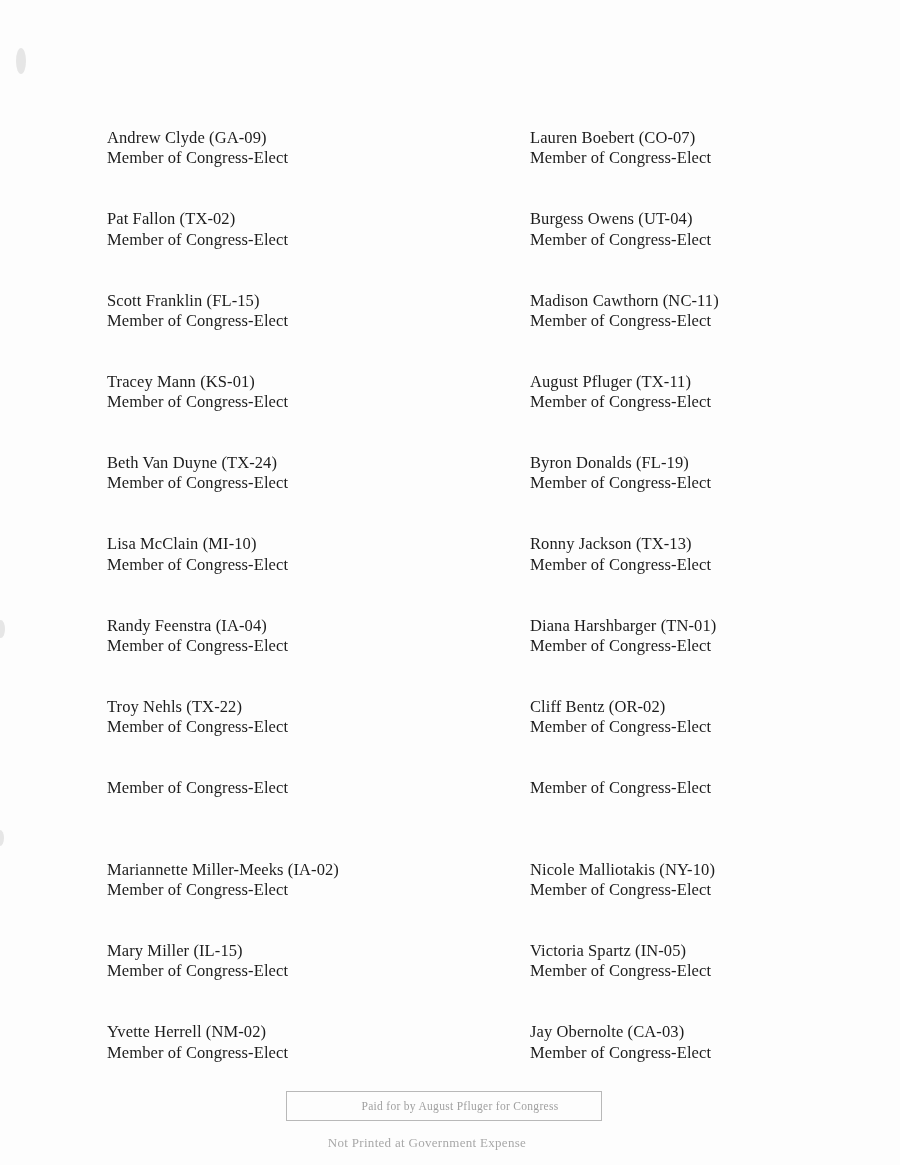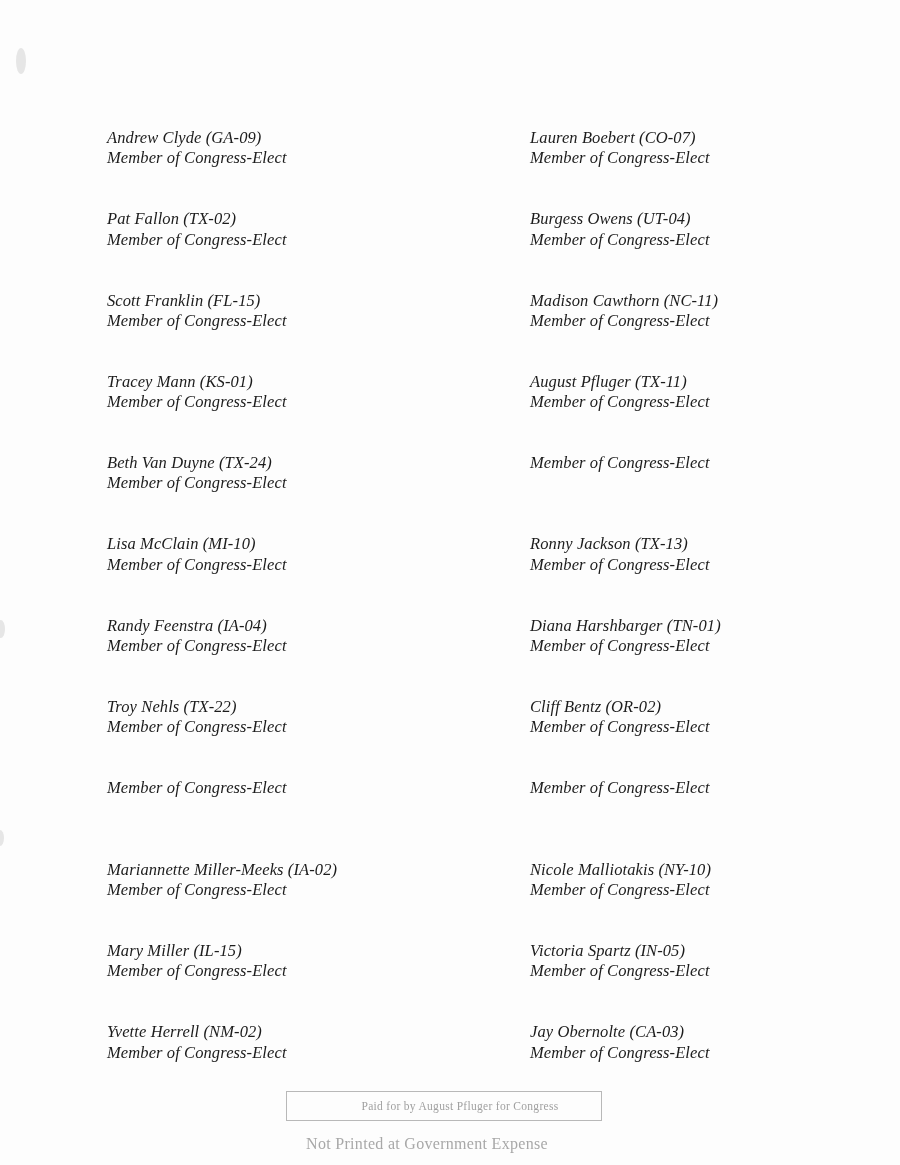--- a/index.html
+++ b/index.html
@@ -35,21 +35,20 @@
     width: 900px;
   }
   .entry-row {
     display: flex;
     height: 81.3px;
   }
   .entry {
     font-size: 16.5px;
     line-height: 20.3px;
     letter-spacing: 0.1px;
-    font-style: italic;
   }
   .entry.left {
     margin-left: 107px;
     width: 423px;
   }
   .entry.right {
     width: 370px;
   }
   .member-name { white-space: nowrap; }
   .member-title { white-space: nowrap; }
@@ -69,21 +68,21 @@
     letter-spacing: 0.3px;
     background: #fdfdfd;
     padding-left: 32px;
   }
   .footnote {
     position: absolute;
     left: 286px;
     top: 1135px;
     width: 282px;
     text-align: center;
-    font-size: 16px;
+    font-size: 13px;
     color: #a8a8a8;
     letter-spacing: 0.3px;
   }
 </style>
 </head>
 <body>
 
 <div class="page">
 
   <span class="scan-mark m1"></span>
@@ -130,20 +129,21 @@
           <div class="member-name">August Pfluger (TX-11)</div>
           <div class="member-title">Member of Congress-Elect</div>
         </div>
       </div>
       <div class="entry-row">
         <div class="entry left">
           <div class="member-name">Beth Van Duyne (TX-24)</div>
           <div class="member-title">Member of Congress-Elect</div>
         </div>
         <div class="entry right">
+          <div class="member-name">Byron Donalds (FL-19)</div>
           <div class="member-title">Member of Congress-Elect</div>
         </div>
       </div>
       <div class="entry-row">
         <div class="entry left">
           <div class="member-name">Lisa McClain (MI-10)</div>
           <div class="member-title">Member of Congress-Elect</div>
         </div>
         <div class="entry right">
           <div class="member-name">Ronny Jackson (TX-13)</div>

